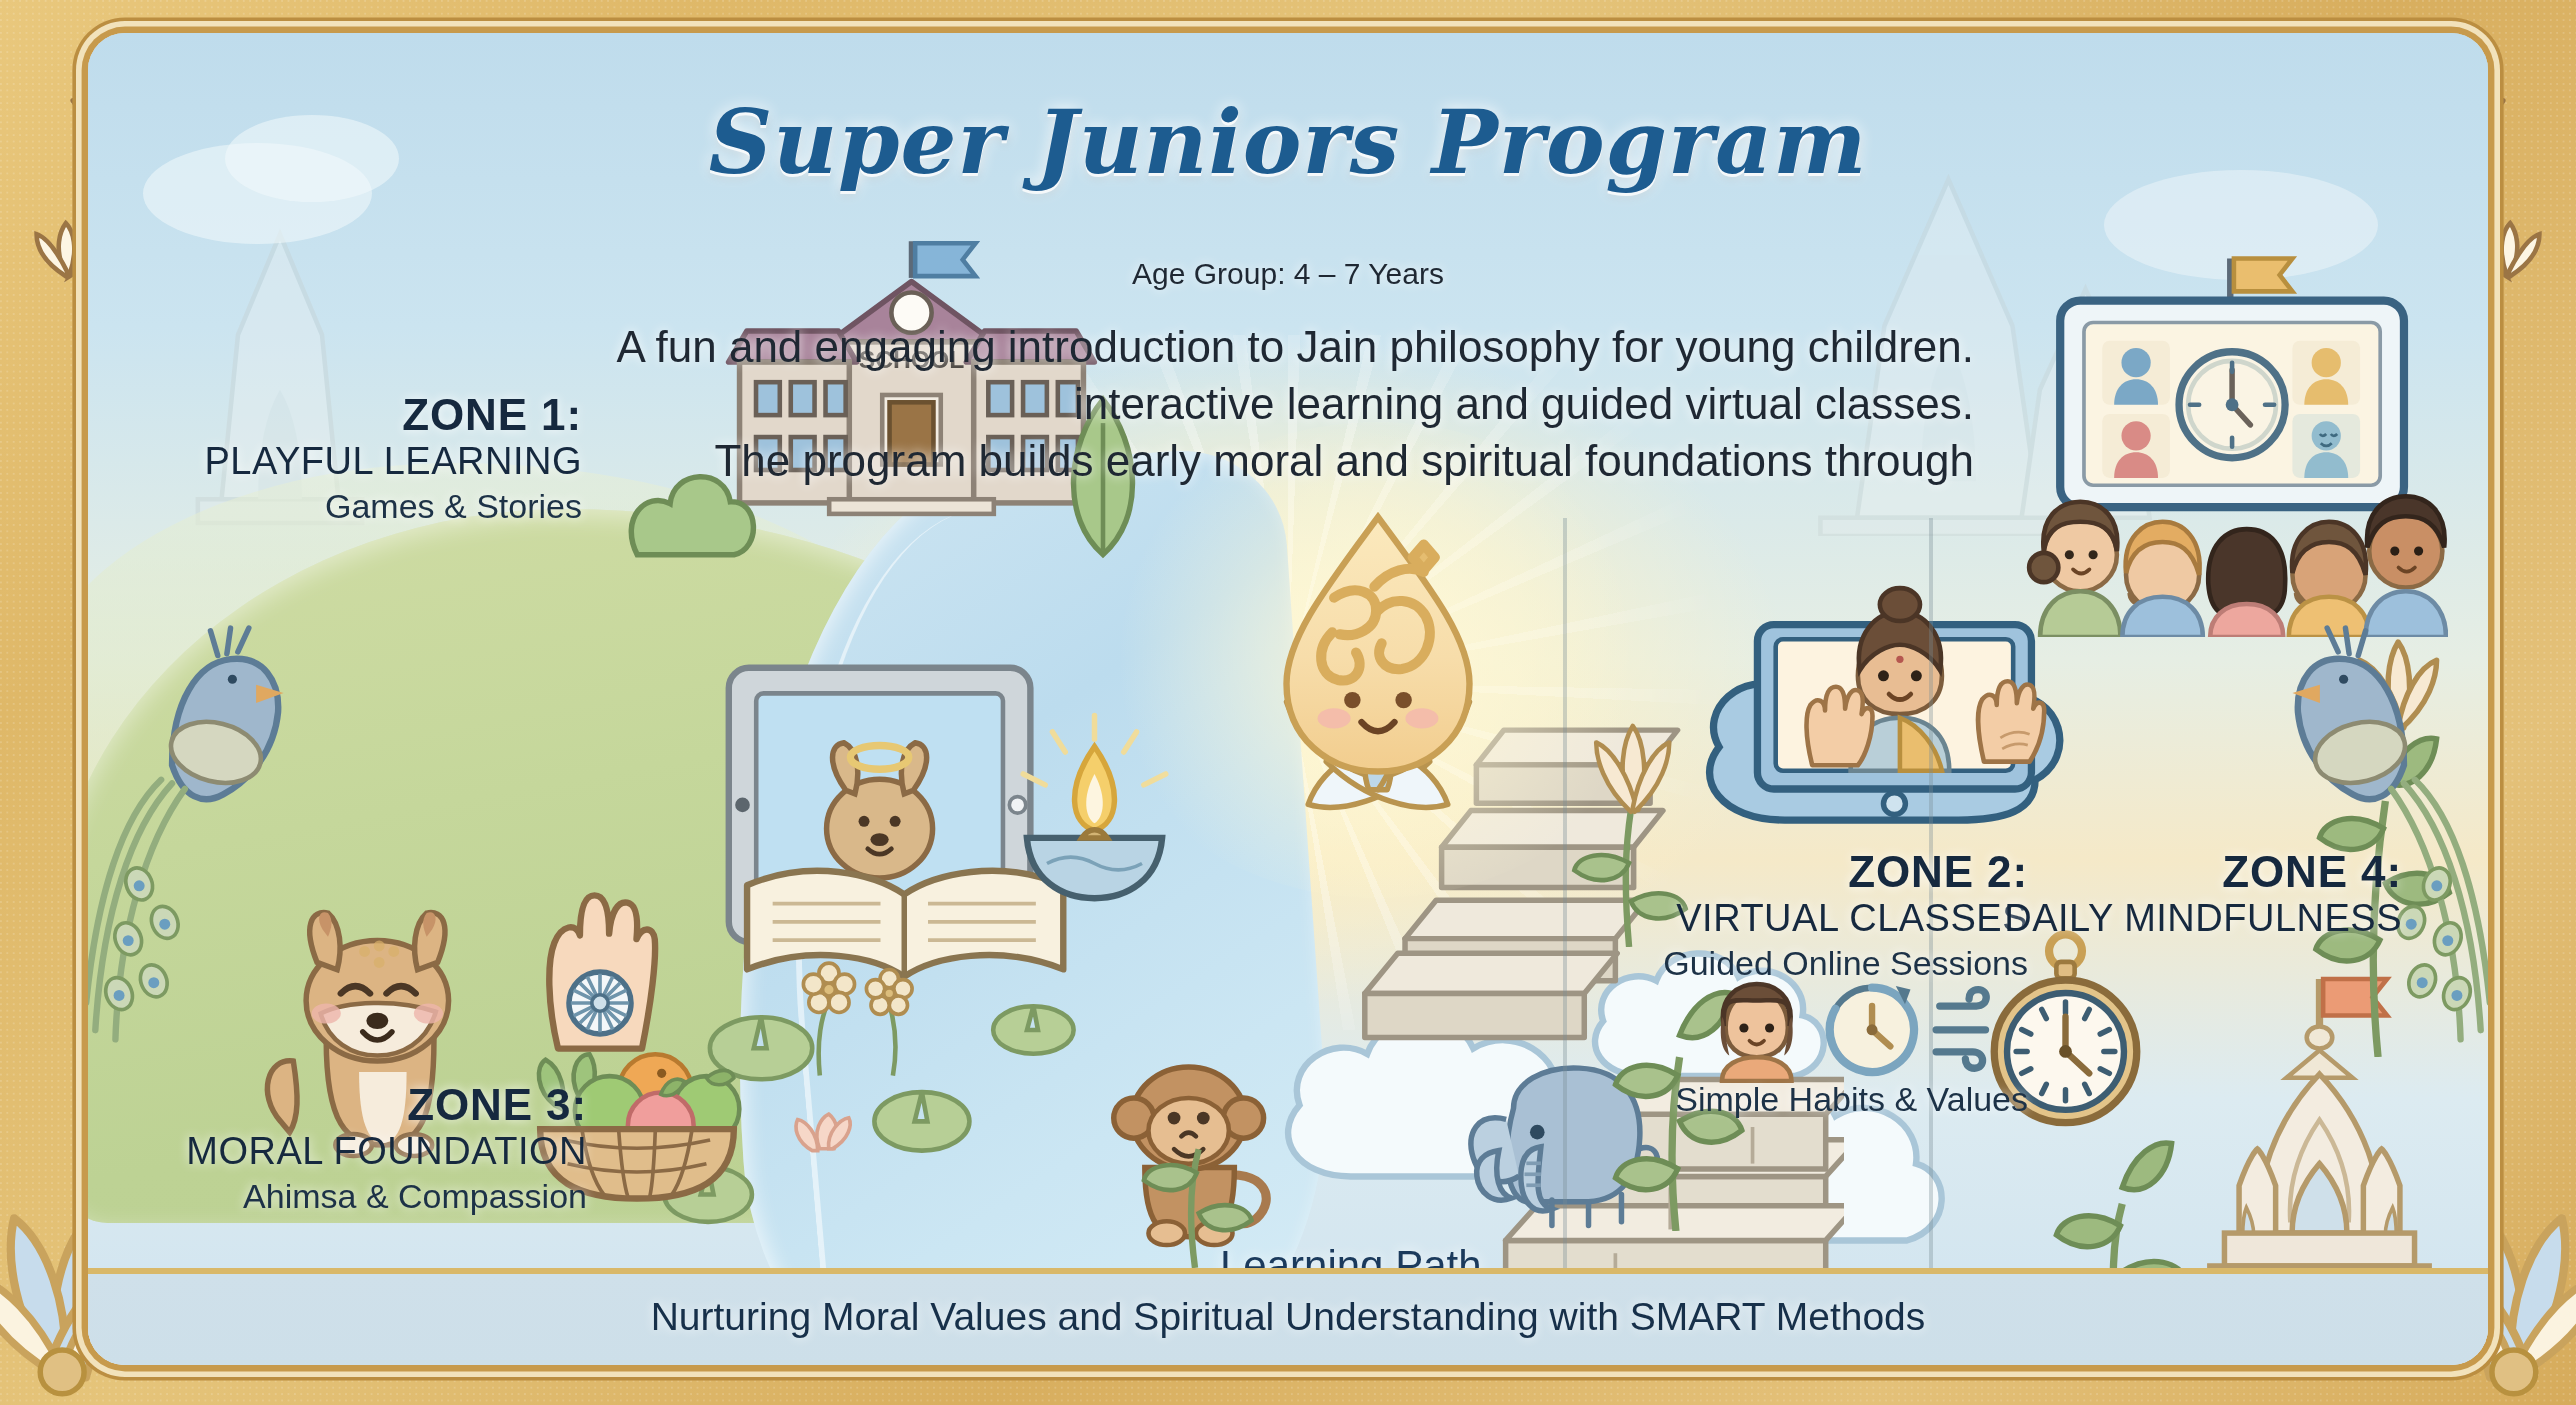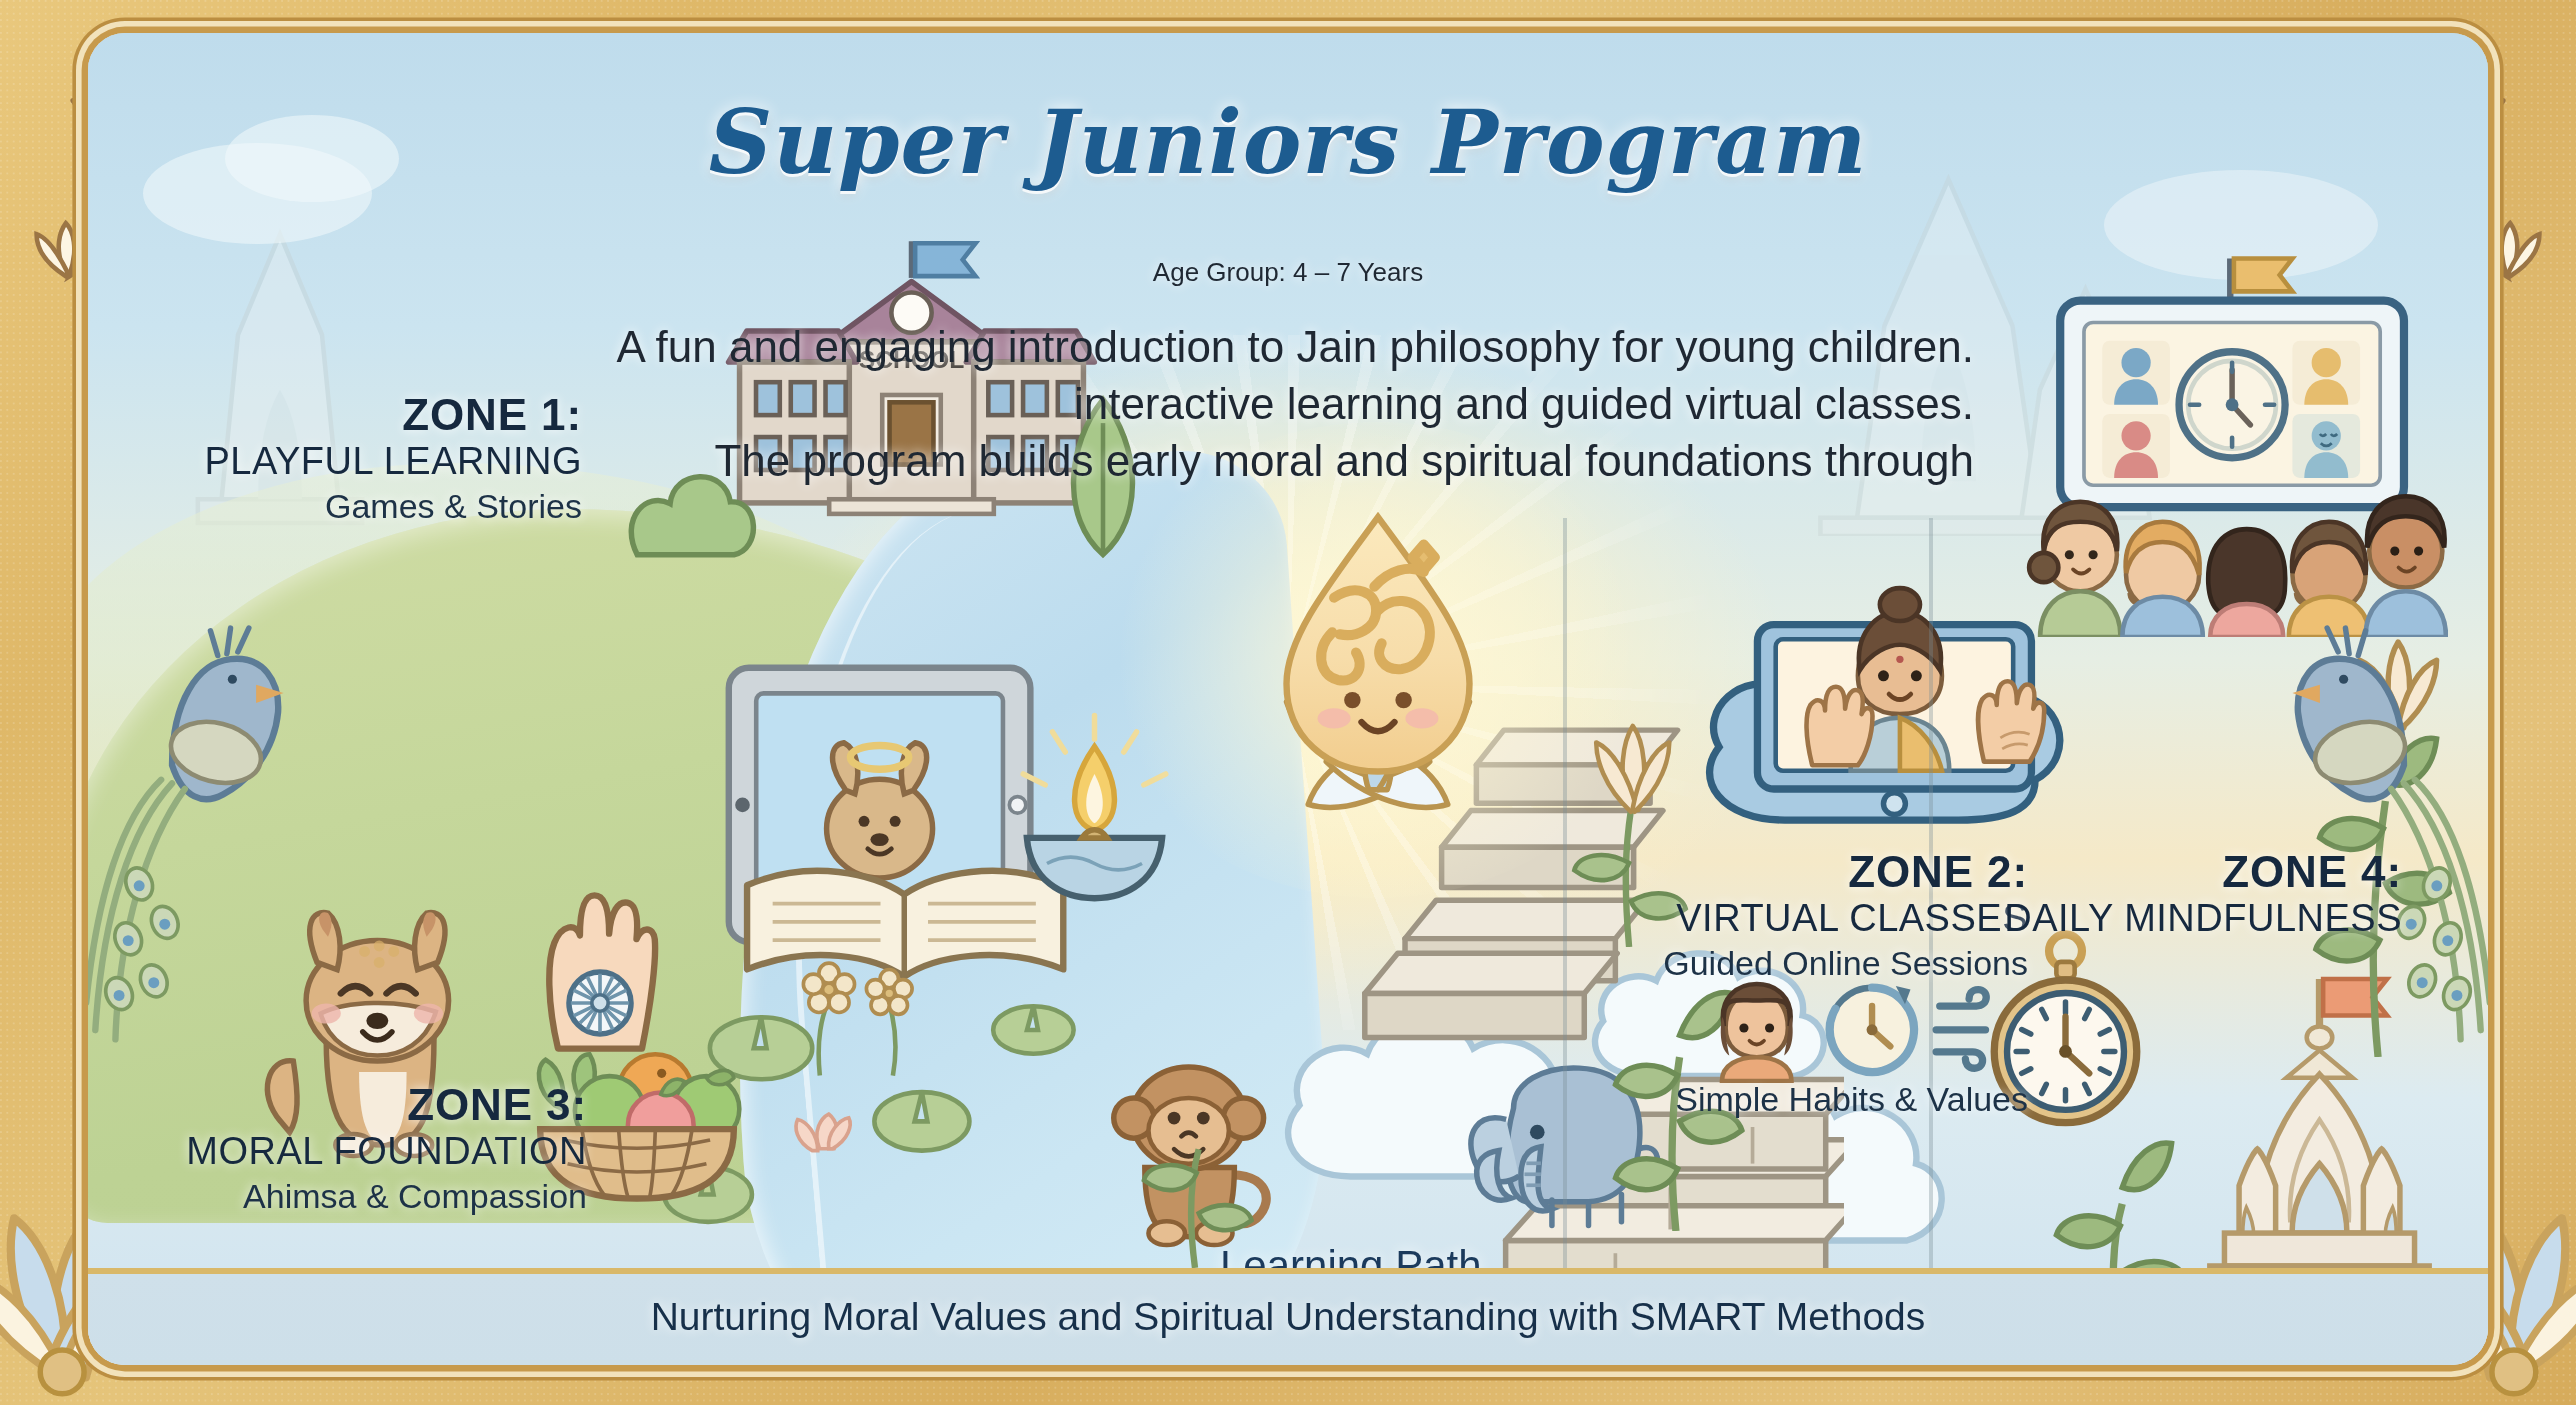--- a/index.html
+++ b/index.html
@@ -78,21 +78,21 @@
 
   .cloudbank{position:absolute;background:#f2f8fb;border-radius:50%;
     box-shadow:0 0 0 5.5px rgba(162,196,217,.45);}
 
   
   .title{position:absolute;left:0;right:0;top:57px;text-align:center;
     font-family:"DejaVu Serif", serif;font-style:italic;font-weight:700;
     font-size:88px;letter-spacing:0.9px;color:#1d5c90;
     text-shadow:0 0 14.6px rgba(255,255,255,.95),0 2.7px 0 rgba(255,255,255,.8),0 4.6px 8.2px rgba(0,0,0,.10);}
   .agegroup{position:absolute;left:0;right:0;top:224px;text-align:center;
-    font-size:26px;color:#1f2833;text-shadow:0 0 11px rgba(255,255,255,.95);}
+    font-size:30px;color:#1f2833;text-shadow:0 0 11px rgba(255,255,255,.95);}
   .intro{position:absolute;left:50%;transform:translateX(-50%);top:285px;width:1372px;text-align:right;
     font-size:44px;line-height:1.30;color:#1f2833;text-shadow:0 0 11px rgba(255,255,255,.95);}
   .intro div{white-space:nowrap;}
 
   .zone{position:absolute;text-align:right;color:#17304a;}
   .zone .num{font-size:44px;font-weight:700;letter-spacing:0.9px;color:#16293f;
     text-shadow:0 0 11px rgba(255,255,255,.9);}
   .zone .name{font-size:38px;font-weight:400;letter-spacing:0.5px;color:#16293f;
     text-shadow:0 0 11px rgba(255,255,255,.9);}
   .zone .sub{font-size:34px;color:#1d3247;margin-top:3.7px;text-shadow:0 0 11px rgba(255,255,255,.9);}

